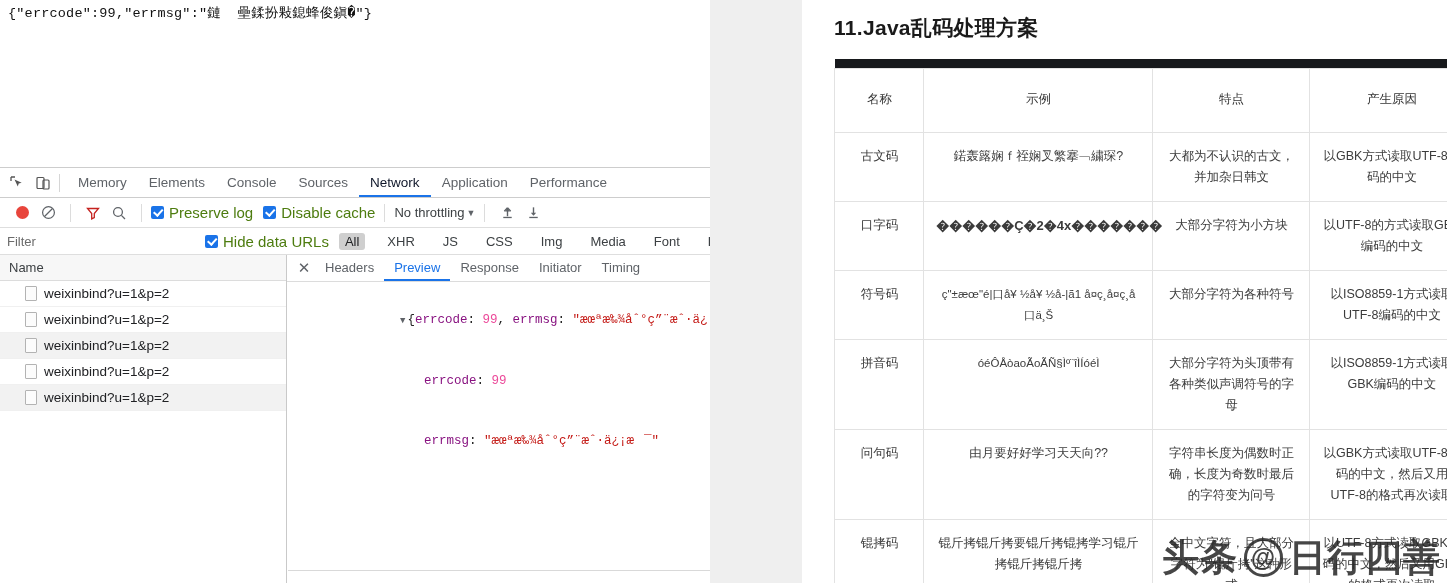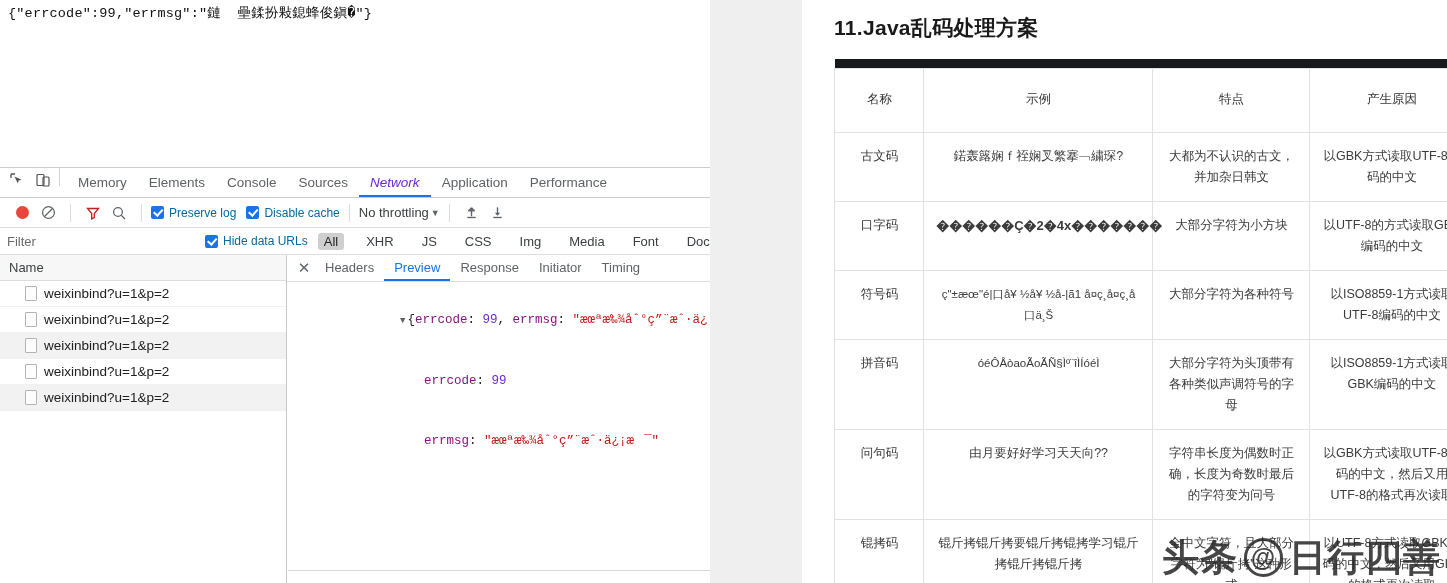--- a/index.html
+++ b/index.html
@@ -29,51 +29,51 @@
 
   
   #devtools {
     position: absolute; left: 0; top: 167px; width: 710px; height: 416px;
     background: #ffffff; border-top: 1px solid #cdcdcd;
     display: flex; flex-direction: column;
   }
 
   
   .dt-tabbar {
-    display: flex; height: 30px;
+    display: flex; align-items: center; height: 30px;
     border-bottom: 1px solid #cdcdcd; background: #fff; padding-left: 4px;
     flex: 0 0 30px; overflow: hidden;
   }
   .dt-iconbtn {
     width: 26px; height: 24px; display: flex; align-items: center; justify-content: center;
     color: #5a5a5a;
   }
   .dt-sep { width: 1px; height: 18px; background: #d6d6d6; margin: 0 7px 0 3px; }
   .dt-tab {
     padding: 0 11px; height: 29px; line-height: 29px;
     font-size: 13.5px; color: #5f6368; white-space: nowrap;
   }
-  .dt-tab.active { color: #6d28d9; box-shadow: inset 0 -2px 0 #1a73e8; font-style: italic; }
+  .dt-tab.active { color: #0f172a; box-shadow: inset 0 -2px 0 #1a73e8; }
 
   
   .dt-controls {
     display: flex; align-items: center; height: 30px;
     border-bottom: 1px solid #dedede; background: #fff; padding-left: 9px;
     flex: 0 0 30px; overflow: hidden;
   }
   .rec-dot { width: 13px; height: 13px; border-radius: 50%; background: #e8453c; }
   .clear-ic { width: 15px; height: 15px; color: #5f6368; }
   .ctl-sep { width: 1px; height: 18px; background: #dcdcdc; margin: 0 9px; }
   .cb-wrap { display: flex; align-items: center; gap: 5px; }
   .cb {
     width: 13px; height: 13px; border-radius: 2px; background: #1a73e8;
     display: flex; align-items: center; justify-content: center; flex: 0 0 13px;
   }
   .cb::after { content: ""; width: 3.5px; height: 7px; border: solid #fff; border-width: 0 2px 2px 0; transform: rotate(42deg) translate(-0.5px,-1px); }
-  .cb-lbl { font-size: 12px; color: #0369a1; white-space: nowrap; }
+  .cb-lbl { font-size: 15px; color: #4d7c0f; white-space: nowrap; }
   .throttle { font-size: 13px; color: #3c4043; white-space: nowrap; }
   .caret { font-size: 9px; color: #5f6368; margin-left: 2px; }
 
   
   .dt-filterbar {
     display: flex; align-items: center; height: 27px;
     border-bottom: 1px solid #dedede; background: #fff;
     flex: 0 0 27px; overflow: hidden;
   }
   .filter-input {
@@ -123,21 +123,21 @@
   .d-tab.active { color: #1a73e8; box-shadow: inset 0 -2px 0 #1a73e8; }
 
   .preview-body {
     flex: 1 1 auto; padding: 8px 0 0 8px; overflow: hidden;
     font-family: "Liberation Mono", "DejaVu Sans Mono", monospace;
     font-size: 12.5px; line-height: 20px;
   }
   .pv-line { white-space: pre; color: #222; }
   .pv-tri { color: #5f6368; font-size: 9px; margin-right: 2px; }
   .pv-key { color: #881280; }
-  .pv-num { color: #6d28d9; }
+  .pv-num { color: #ec4899; }
   .pv-str { color: #c41a16; }
   .pv-punc { color: #222; }
   .pv-indent { display: inline-block; width: 24px; }
 
   
   #article-pane {
     position: absolute; left: 710px; top: 0; width: 737px; height: 583px;
     background: #efefef; overflow: hidden;
   }
   #article-card {

